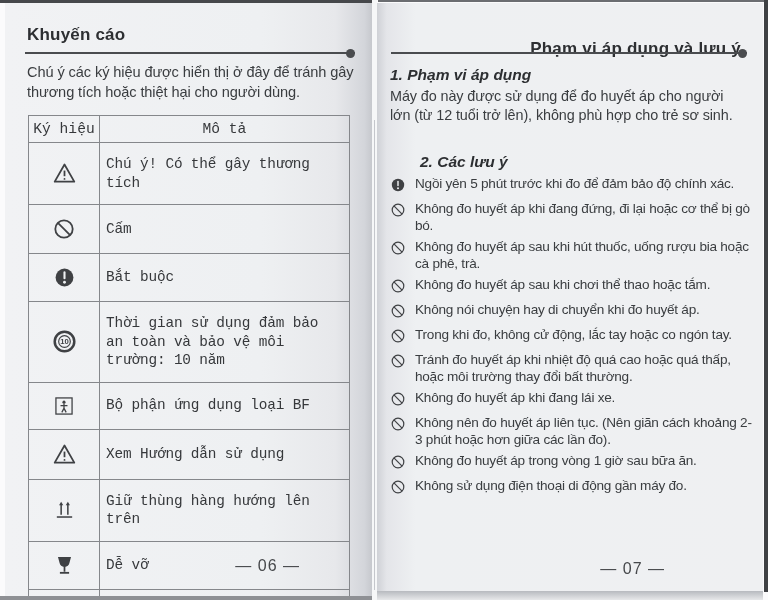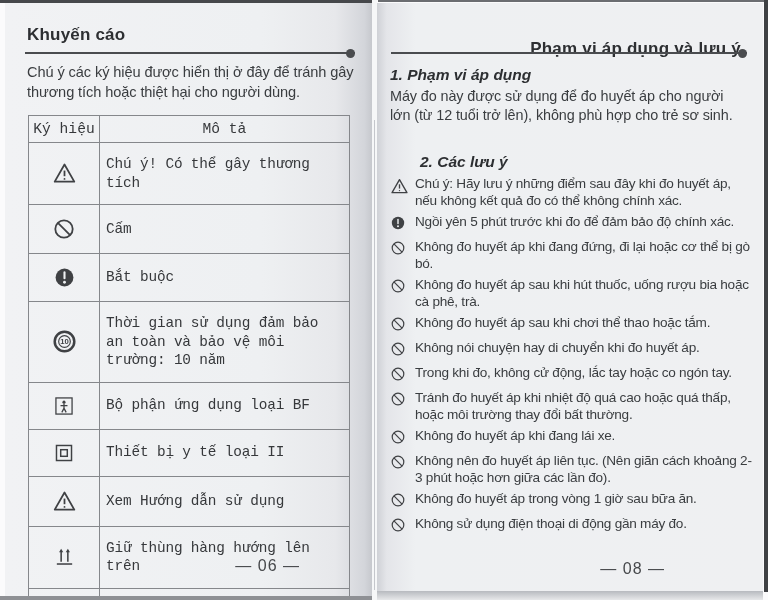--- a/index.html
+++ b/index.html
@@ -164,26 +164,20 @@
             </svg></td>
       <td class="desc-cell">Thời gian sử dụng đảm bảo an toàn và bảo vệ môi trường: 10 năm</td>
     </tr>
     <tr>
       <td class="sym-cell"><svg class="sym-svg" width="22" height="22" viewBox="0 0 24 24">
               <use href="#ic-bf"></use>
             </svg></td>
       <td class="desc-cell">Bộ phận ứng dụng loại BF</td>
     </tr>
     <tr>
-      <td class="sym-cell"><svg class="sym-svg" width="22" height="22" viewBox="0 0 24 24">
-              <use href="#ic-class2"></use>
-            </svg></td>
-      <td class="desc-cell">Thiết bị y tế loại II</td>
-    </tr>
-    <tr>
       <td class="sym-cell"><svg class="sym-svg" width="25" height="25" viewBox="0 0 24 24">
               <use href="#ic-warning"></use>
             </svg></td>
       <td class="desc-cell">Xem Hướng dẫn sử dụng</td>
     </tr>
     <tr>
       <td class="sym-cell"><svg class="sym-svg" width="23" height="23" viewBox="0 0 24 24">
               <use href="#ic-up"></use>
             </svg></td>
       <td class="desc-cell">Giữ thùng hàng hướng lên trên</td>
@@ -220,26 +214,20 @@
   </div>
 
   <div class="sect-title" style="left:13px;top:63px;">1. Phạm vi áp dụng</div>
   <div class="sect-body" style="left:13px;top:84px;width:352px;">Máy đo này được sử dụng để đo huyết áp cho người lớn (từ 12 tuổi trở lên), không phù hợp cho trẻ sơ sinh.</div>
 
   <div class="sect-title" style="left:13px;top:150px;margin-left:30px;">2. Các lưu ý</div>
 </div>
 
 <div class="notes">
   <div class="note">
-    <span class="ni"><svg width="19" height="19" viewBox="0 0 24 24">
-          <use href="#ic-warning"></use>
-        </svg></span>
-    <p>Chú ý: Hãy lưu ý những điểm sau đây khi đo huyết áp, nếu không kết quả đo có thể không chính xác.</p>
-  </div>
-  <div class="note">
     <span class="ni"><svg width="16" height="16" viewBox="0 0 24 24">
           <use href="#ic-mandatory"></use>
         </svg></span>
     <p>Ngồi yên 5 phút trước khi đo để đảm bảo độ chính xác.</p>
   </div>
   <div class="note">
     <span class="ni"><svg width="16" height="16" viewBox="0 0 24 24">
           <use href="#ic-prohibited"></use>
         </svg></span>
     <p>Không đo huyết áp khi đang đứng, đi lại hoặc cơ thể bị gò bó.</p>
@@ -293,21 +281,21 @@
     <p>Không đo huyết áp trong vòng 1 giờ sau bữa ăn.</p>
   </div>
   <div class="note">
     <span class="ni"><svg width="16" height="16" viewBox="0 0 24 24">
           <use href="#ic-prohibited"></use>
         </svg></span>
     <p>Không sử dụng điện thoại di động gần máy đo.</p>
   </div>
 </div>
 
-<div class="pagenum pagenum-right">— 08 —</div>
+<div class="pagenum pagenum-right">— 07 —</div>
 
 <div class="spine-gap"></div>
 <div class="fold-line"></div>
 <div class="edge edge-top-left"></div>
 <div class="edge edge-top-right"></div>
 <div class="edge edge-right"></div>
 <div class="edge edge-bottom-left"></div>
 <div class="shadow-bottom-right"></div>
 
 </body></html>

